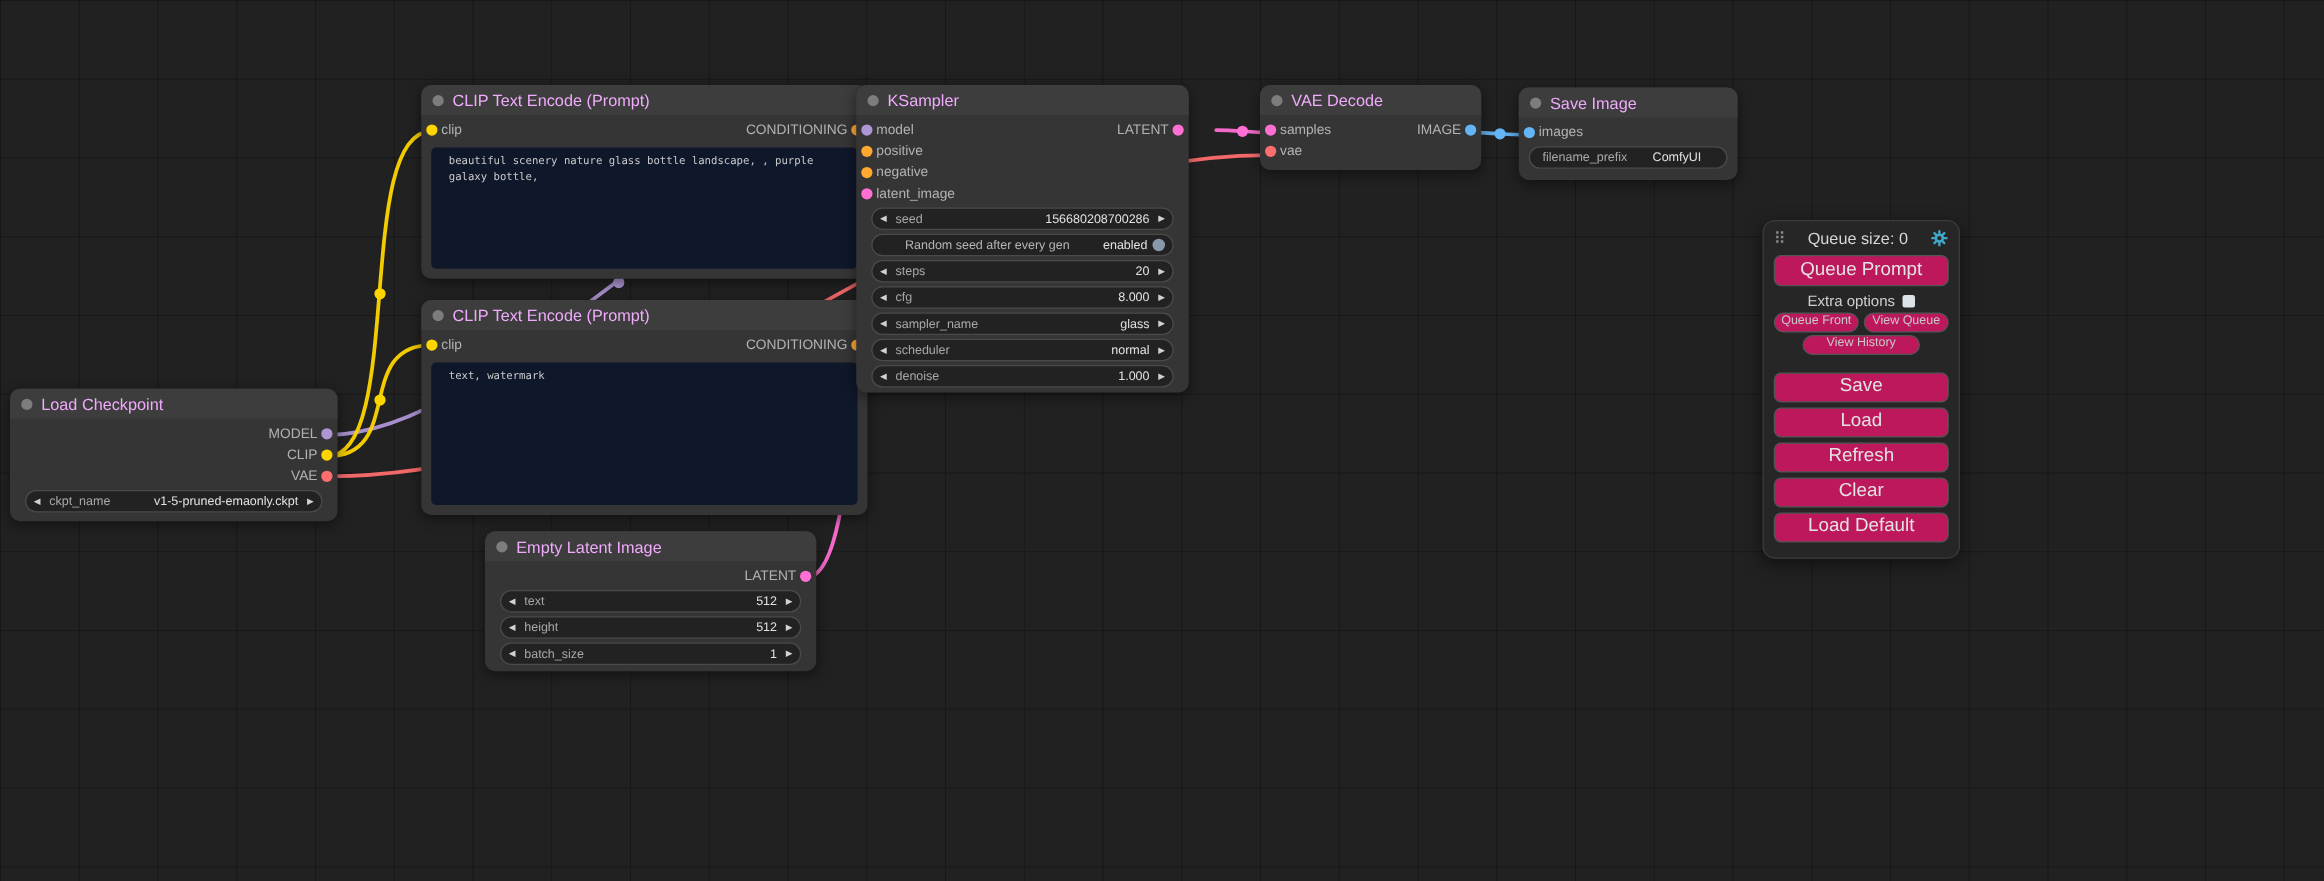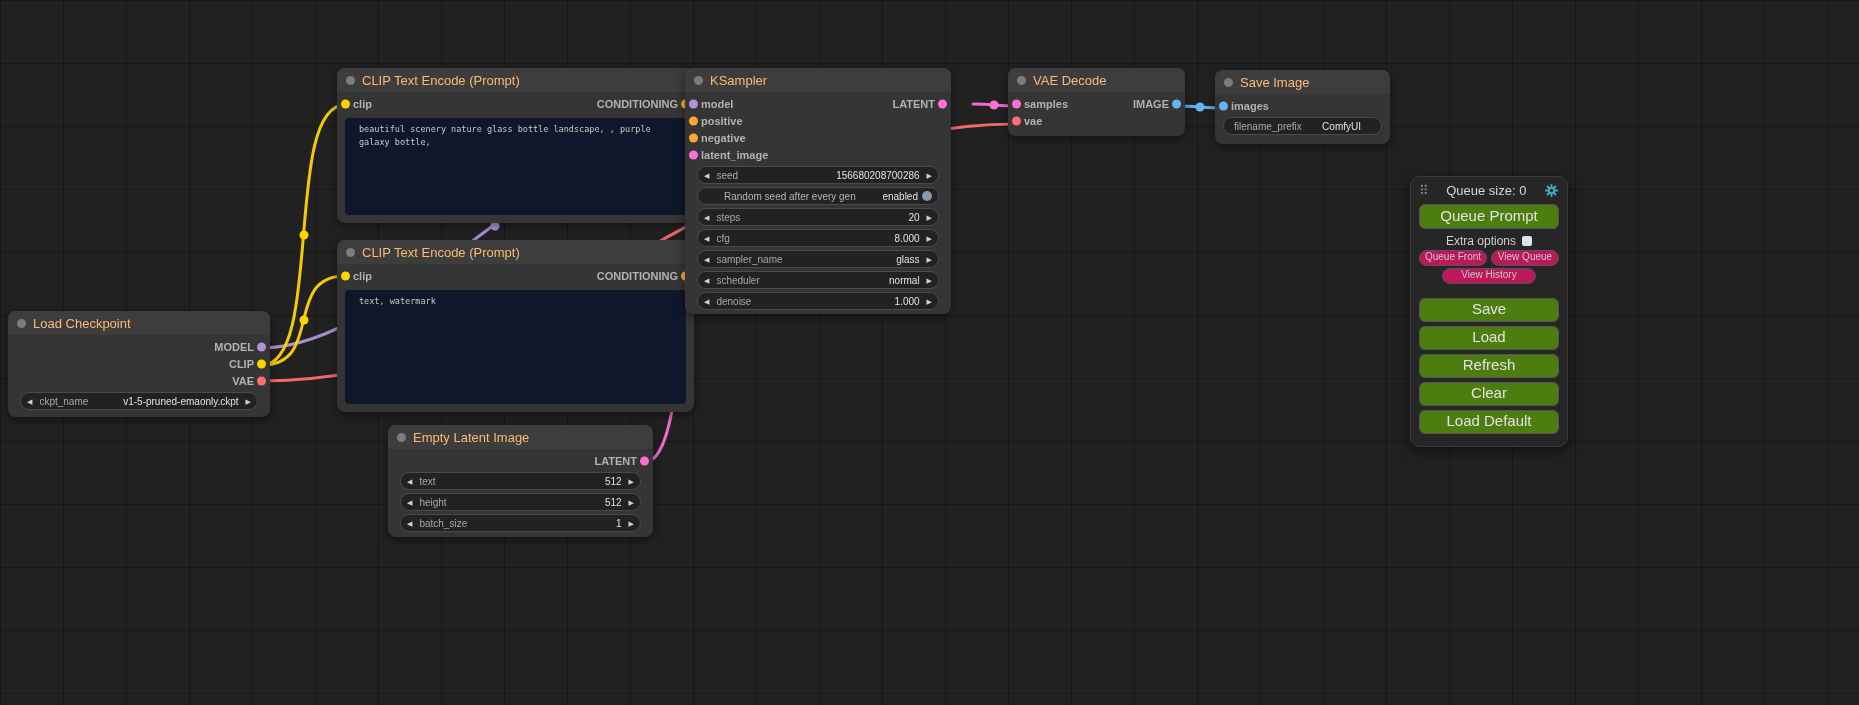--- a/index.html
+++ b/index.html
@@ -19,23 +19,23 @@
 
   .node{
     position:absolute;z-index:2;background:#353535;border-radius:8px;
     box-shadow:0 3px 10px rgba(0,0,0,.45);
   }
   .node-header{
     height:24px;display:flex;align-items:center;gap:7px;padding:0 9px;
     background:#3d3d3d;border-radius:8px 8px 0 0;
   }
   .collapse-dot{width:9px;height:9px;border-radius:50%;background:#7d7d7d;flex:none;}
-  .node-title-text{font-size:13px;color:#fdba74;white-space:nowrap;}
-
-  .slot-area{padding-top:3px;font-weight:bold;}
+  .node-title-text{font-size:13px;color:#f0abfc;white-space:nowrap;}
+
+  .slot-area{padding-top:3px;}
   .slot-row{position:relative;display:flex;align-items:center;height:17px;padding:0 16px;}
   .slot-label{font-size:11px;color:#b2b2b2;white-space:nowrap;}
   .out-label{margin-left:auto;}
   .slot-dot{position:absolute;width:9px;height:9px;border-radius:50%;top:50%;transform:translateY(-50%);background:#888;}
   .slot-dot.in{left:4px;}
   .slot-dot.out{right:4px;}
 
   .widget{
     display:flex;align-items:center;height:16px;margin:3px 12px;padding:0 6px;
     background:#222;border:1px solid #4a4a4a;border-radius:9px;
@@ -62,21 +62,21 @@
     position:absolute;left:1410px;top:176px;width:156px;z-index:3;
     background:#262626;border:1px solid #3c3c3c;border-radius:10px;
     padding:3px 0 8px;box-shadow:0 4px 14px rgba(0,0,0,.5);
   }
   .qp-header{display:flex;align-items:center;height:20px;padding:0 8px;color:#d6d6d6;font-size:13px;}
   .drag-handle{color:#8a8a8a;font-size:13px;line-height:1;cursor:move;}
   .qp-title{flex:1;text-align:center;}
   .gear{width:15px;height:15px;flex:none;}
   .qp-btn{
     margin:4px 8px;height:22px;line-height:20px;text-align:center;
-    background:#4d7c0f;border:1px solid #555;border-radius:6px;
+    background:#be185d;border:1px solid #555;border-radius:6px;
     color:#e3e3e3;font-size:15px;cursor:pointer;
   }
   .qp-btn.primary{height:23px;line-height:21px;}
   .qp-extra{display:flex;align-items:center;justify-content:center;gap:6px;margin:5px 0 2px;color:#cfcfcf;font-size:12px;}
   .qp-checkbox{width:10px;height:10px;background:#dde2e7;border-radius:2px;cursor:pointer;}
   .qp-small-row{display:flex;gap:4px;margin:2px 8px;}
   .qp-small{
     flex:1;height:14px;line-height:12px;text-align:center;
     background:#be185d;border:1px solid #555;border-radius:8px;
     color:#c9c9c9;font-size:10px;cursor:pointer;

